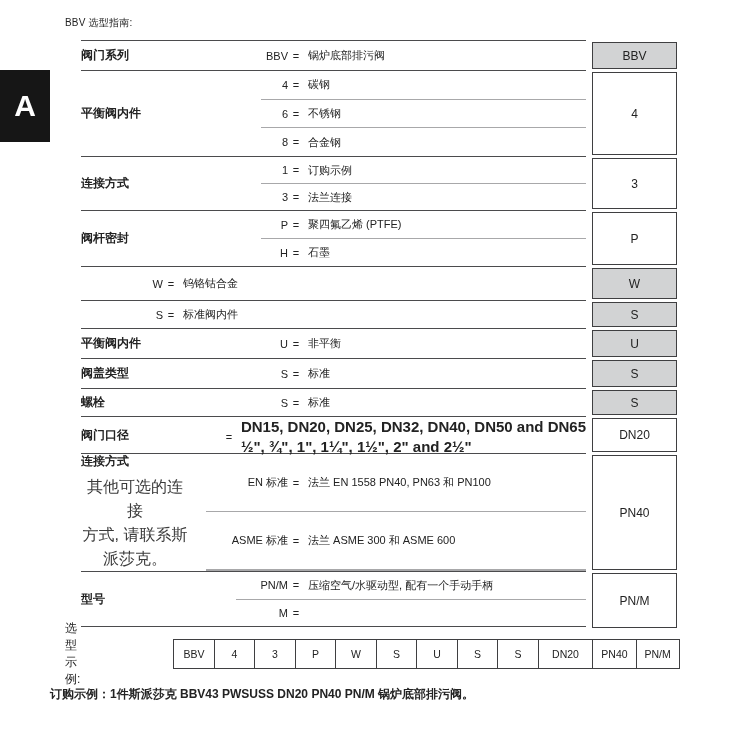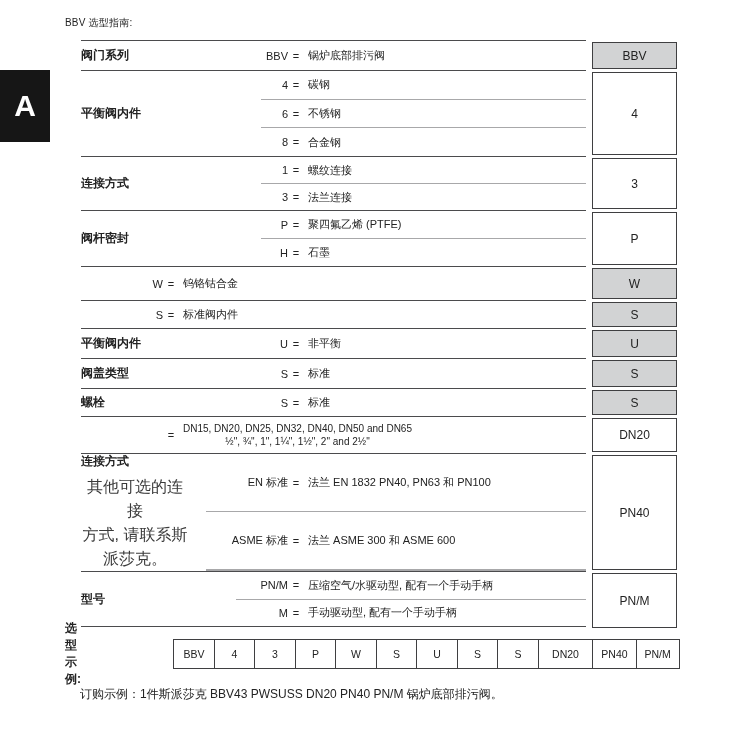--- a/index.html
+++ b/index.html
@@ -32,50 +32,50 @@
     font-weight:bold;font-size:12px;line-height:1.25;
   }
   .lbl .note{
     font-weight:normal;font-size:16px;color:#3a3a3a;margin-top:6px;
     white-space:pre-line;text-align:center;width:108px;line-height:1.5;
   }
   .mid{flex:1;display:flex;flex-direction:column;}
   .sub{flex:1;display:flex;align-items:center;font-size:11px;}
   .code{width:82px;text-align:right;white-space:nowrap;}
   .eq{width:16px;text-align:center;}
-  .desc{margin-left:4px;white-space:nowrap;text-align:center;}
-  .desc.two-line{font-size:10px;line-height:1.35;}
+  .desc{margin-left:4px;white-space:nowrap;}
+  .desc.two-line{font-size:15px;line-height:1.35;font-weight:bold;}
   .desc.two-line span{display:block;}
   .divider{height:1px;background:#a8a8aa;}
   .ind-a{margin-left:55px;}
   .ind-b{margin-left:0;}
   .ind-c{margin-left:30px;}
   
   .result-col{position:absolute;left:592px;top:42px;width:85px;}
   .rcell{
     box-sizing:border-box;border:1.2px solid #3f3f41;background:#ffffff;
     display:flex;align-items:center;justify-content:center;
     font-size:12px;margin-bottom:3px;
   }
   .rcell.shaded{background:#d2d3d4;}
   
   .example{position:absolute;left:65px;top:639px;height:30px;}
   .ex-label{
     position:absolute;left:0;top:0;height:30px;display:flex;align-items:center;
-    font-weight:bold;font-size:12px;
+    font-weight:normal;font-size:12px;
   }
   .ex-cells{position:absolute;left:108px;top:0;display:flex;}
   .ex-cell{
     box-sizing:border-box;height:30px;border:1.5px solid #3f3f41;background:#ffffff;
     display:flex;align-items:center;justify-content:center;font-size:10.5px;white-space:nowrap;
   }
   .ex-cell + .ex-cell{margin-left:-1.5px;}
   .wA{width:42px;} .wB{width:56px;} .wC{width:45px;} .wD{width:44px;}
   
-  .order-note{position:absolute;left:80px;top:686px;font-size:12px;}
+  .order-note{position:absolute;left:50px;top:686px;font-size:12px;font-weight:bold;}
 </style>
 </head>
 <body>
 
 <div class="side-tab">A</div>
 
 <div class="title">BBV 选型指南:</div>
 
 <div class="spec-table">
 
@@ -112,21 +112,21 @@
       </div>
     </div>
   </div>
 
   <div class="row" style="height:54px">
     <div class="lbl">连接方式</div>
     <div class="mid">
       <div class="sub">
         <span class="code">1</span>
         <span class="eq">=</span>
-        <span class="desc">螺纹连接</span>
+        <span class="desc">订购示例</span>
       </div>
       <div class="divider ind-a"></div>
       <div class="sub">
         <span class="code">3</span>
         <span class="eq">=</span>
         <span class="desc">法兰连接</span>
       </div>
     </div>
   </div>
 
@@ -194,20 +194,21 @@
     <div class="mid">
       <div class="sub">
         <span class="code">S</span>
         <span class="eq">=</span>
         <span class="desc">标准</span>
       </div>
     </div>
   </div>
 
   <div class="row" style="height:37px">
+    <div class="lbl">阀门口径</div>
     <div class="mid">
       <div class="sub">
         <span class="code"></span>
         <span class="eq">=</span>
         <span class="desc two-line">
           <span>DN15, DN20, DN25, DN32, DN40, DN50 and DN65</span>
           <span>½", ¾", 1", 1¼", 1½", 2" and 2½"</span>
         </span>
       </div>
     </div>
@@ -217,21 +218,21 @@
     <div class="lbl">
       <div>连接方式</div>
       <div class="note">其他可选的连接
 方式, 请联系斯
 派莎克。</div>
     </div>
     <div class="mid">
       <div class="sub">
         <span class="code">EN 标准</span>
         <span class="eq">=</span>
-        <span class="desc">法兰 EN 1832 PN40, PN63 和 PN100</span>
+        <span class="desc">法兰 EN 1558 PN40, PN63 和 PN100</span>
       </div>
       <div class="divider ind-b"></div>
       <div class="sub">
         <span class="code">ASME 标准</span>
         <span class="eq">=</span>
         <span class="desc">法兰 ASME 300 和 ASME 600</span>
       </div>
       <div class="divider ind-b"></div>
       <div class="divider ind-b"></div>
     </div>
@@ -242,21 +243,20 @@
     <div class="mid">
       <div class="sub">
         <span class="code">PN/M</span>
         <span class="eq">=</span>
         <span class="desc">压缩空气/水驱动型, 配有一个手动手柄</span>
       </div>
       <div class="divider ind-c"></div>
       <div class="sub">
         <span class="code">M</span>
         <span class="eq">=</span>
-        <span class="desc">手动驱动型, 配有一个手动手柄</span>
       </div>
     </div>
   </div>
 
 </div>
 
 <div class="result-col">
   <div class="rcell shaded" style="height:27px">BBV</div>
   <div class="rcell" style="height:83px">4</div>
   <div class="rcell" style="height:51px">3</div>

